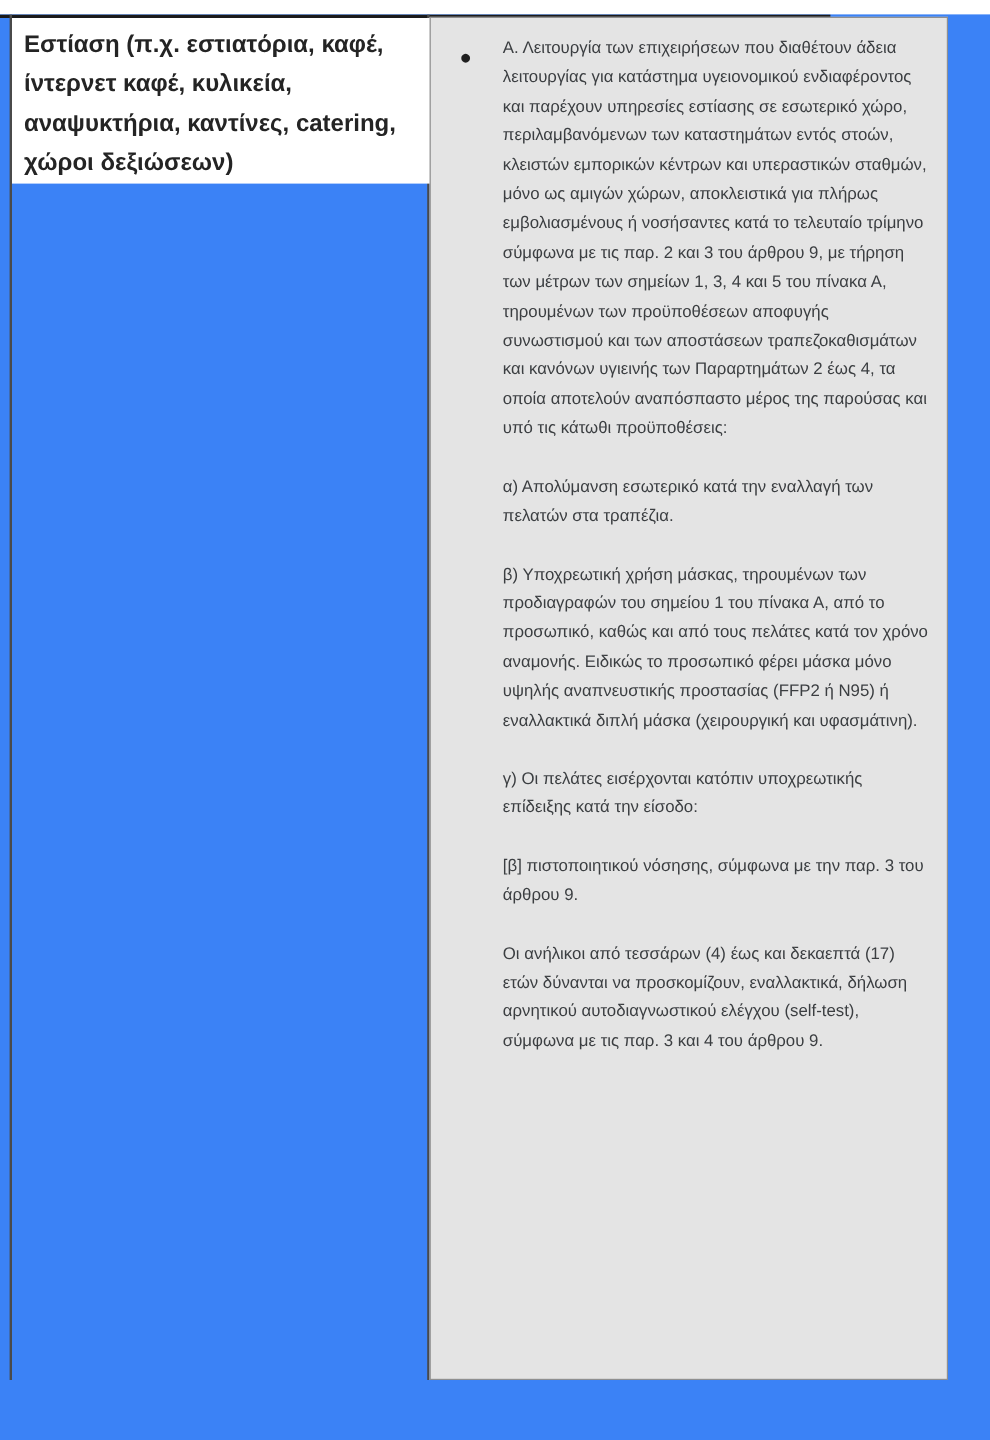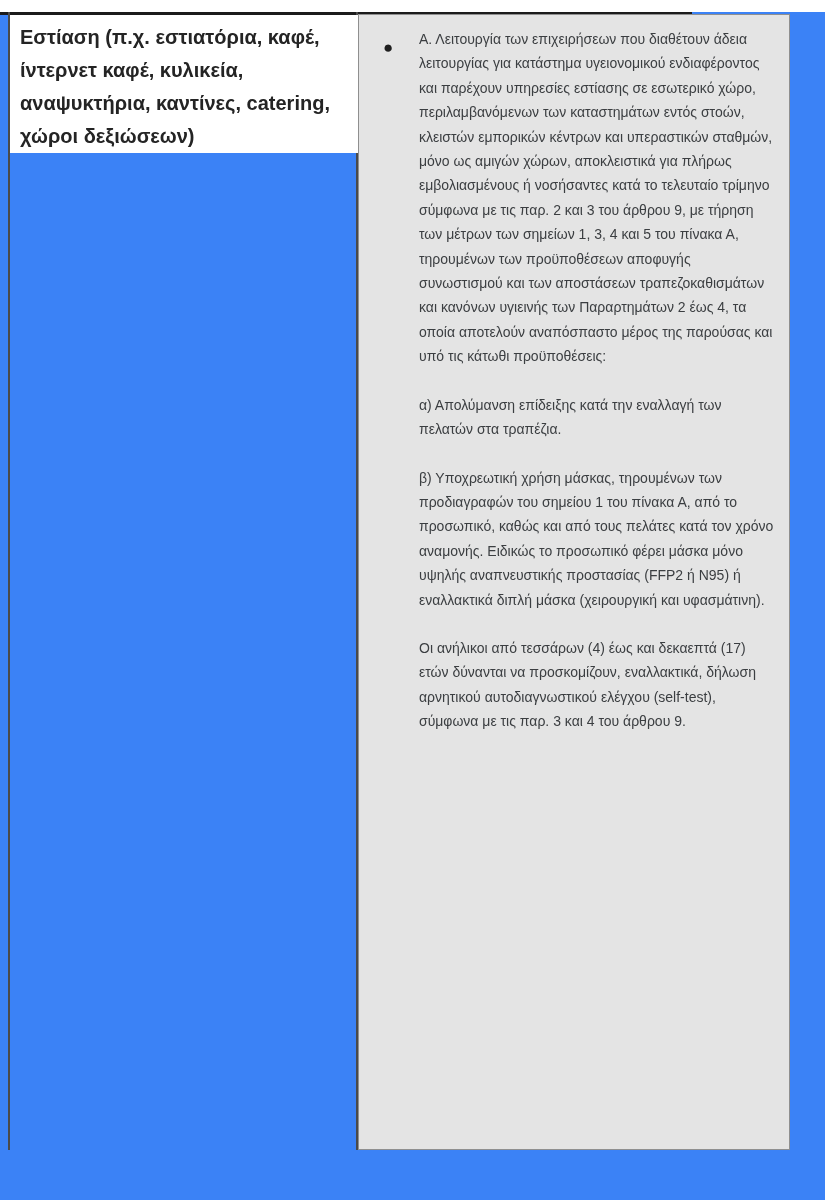--- a/index.html
+++ b/index.html
@@ -90,19 +90,21 @@
   <div class="col-separator"></div>
 
   <div class="category-cell">
     <div class="category-title">Εστίαση (π.χ. εστιατόρια, καφέ, ίντερνετ καφέ, κυλικεία, αναψυκτήρια, καντίνες, catering, χώροι δεξιώσεων)</div>
   </div>
 
   <div class="details-cell">
     <span class="bullet">●</span>
     <div class="details-content">
       <div class="paragraph">Α. Λειτουργία των επιχειρήσεων που διαθέτουν άδεια λειτουργίας για κατάστημα υγειονομικού ενδιαφέροντος και παρέχουν υπηρεσίες εστίασης σε εσωτερικό χώρο, περιλαμβανόμενων των καταστημάτων εντός στοών, κλειστών εμπορικών κέντρων και υπεραστικών σταθμών, μόνο ως αμιγών χώρων, αποκλειστικά για πλήρως εμβολιασμένους ή νοσήσαντες κατά το τελευταίο τρίμηνο σύμφωνα με τις παρ. 2 και 3 του άρθρου 9, με τήρηση των μέτρων των σημείων 1, 3, 4 και 5 του πίνακα Α, τηρουμένων των προϋποθέσεων αποφυγής συνωστισμού και των αποστάσεων τραπεζοκαθισμάτων και κανόνων υγιεινής των Παραρτημάτων 2 έως 4, τα οποία αποτελούν αναπόσπαστο μέρος της παρούσας και υπό τις κάτωθι προϋποθέσεις:</div>
-      <div class="paragraph">α) Απολύμανση επίδειξης κατά την εναλλαγή των πελατών στα τραπέζια.</div>
+      <div class="paragraph">α) Απολύμανση εσωτερικό κατά την εναλλαγή των πελατών στα τραπέζια.</div>
       <div class="paragraph">β) Υποχρεωτική χρήση μάσκας, τηρουμένων των προδιαγραφών του σημείου 1 του πίνακα Α, από το προσωπικό, καθώς και από τους πελάτες κατά τον χρόνο αναμονής. Ειδικώς το προσωπικό φέρει μάσκα μόνο υψηλής αναπνευστικής προστασίας (FFP2 ή N95) ή εναλλακτικά διπλή μάσκα (χειρουργική και υφασμάτινη).</div>
+      <div class="paragraph">γ) Οι πελάτες εισέρχονται κατόπιν υποχρεωτικής επίδειξης κατά την είσοδο:</div>
+      <div class="paragraph">[β] πιστοποιητικού νόσησης, σύμφωνα με την παρ. 3 του άρθρου 9.</div>
       <div class="paragraph">Οι ανήλικοι από τεσσάρων (4) έως και δεκαεπτά (17) ετών δύνανται να προσκομίζουν, εναλλακτικά, δήλωση αρνητικού αυτοδιαγνωστικού ελέγχου (self-test), σύμφωνα με τις παρ. 3 και 4 του άρθρου 9.</div>
     </div>
   </div>
 
 </div>
 
 </body></html>

